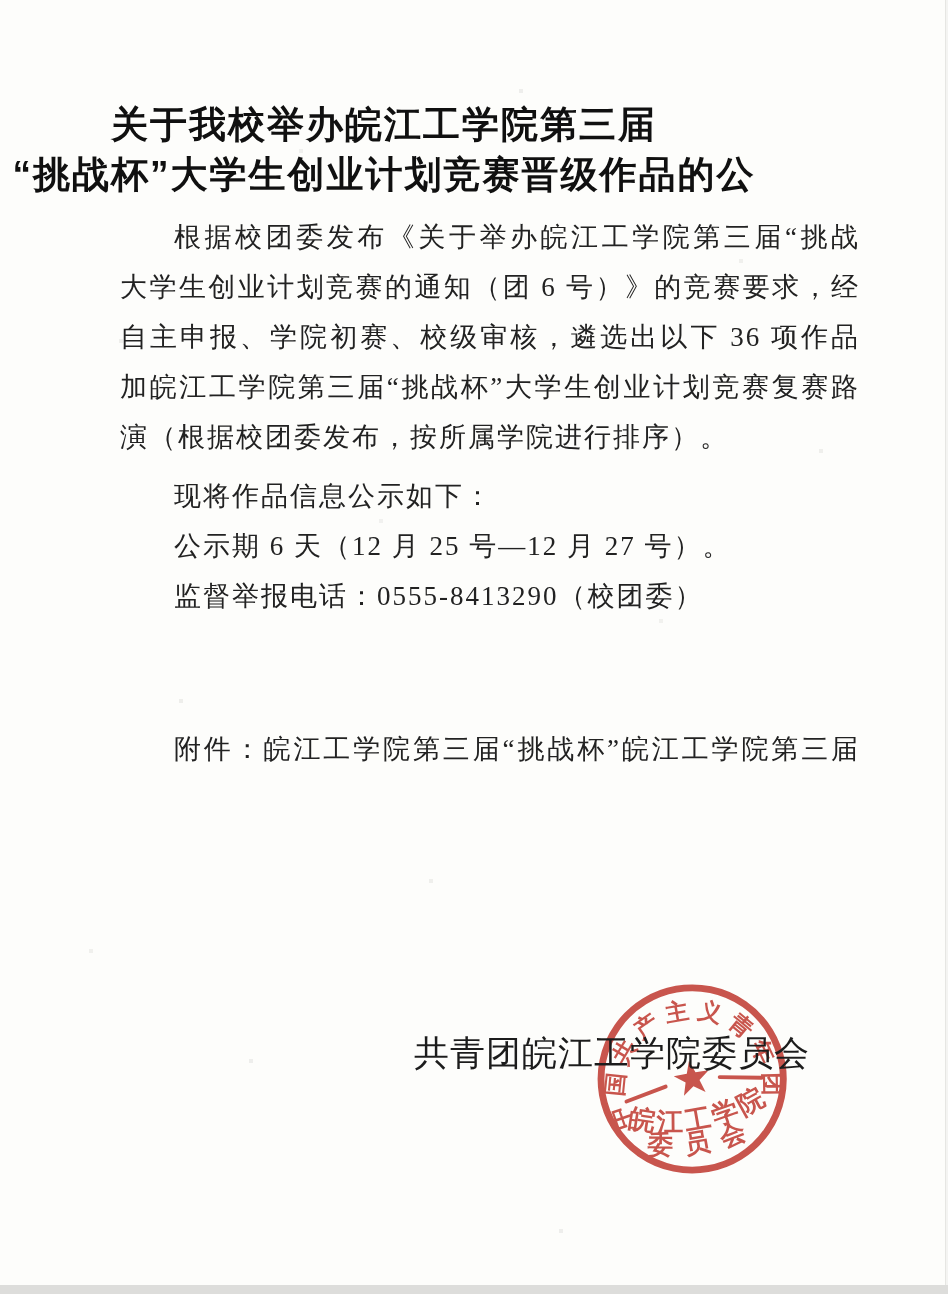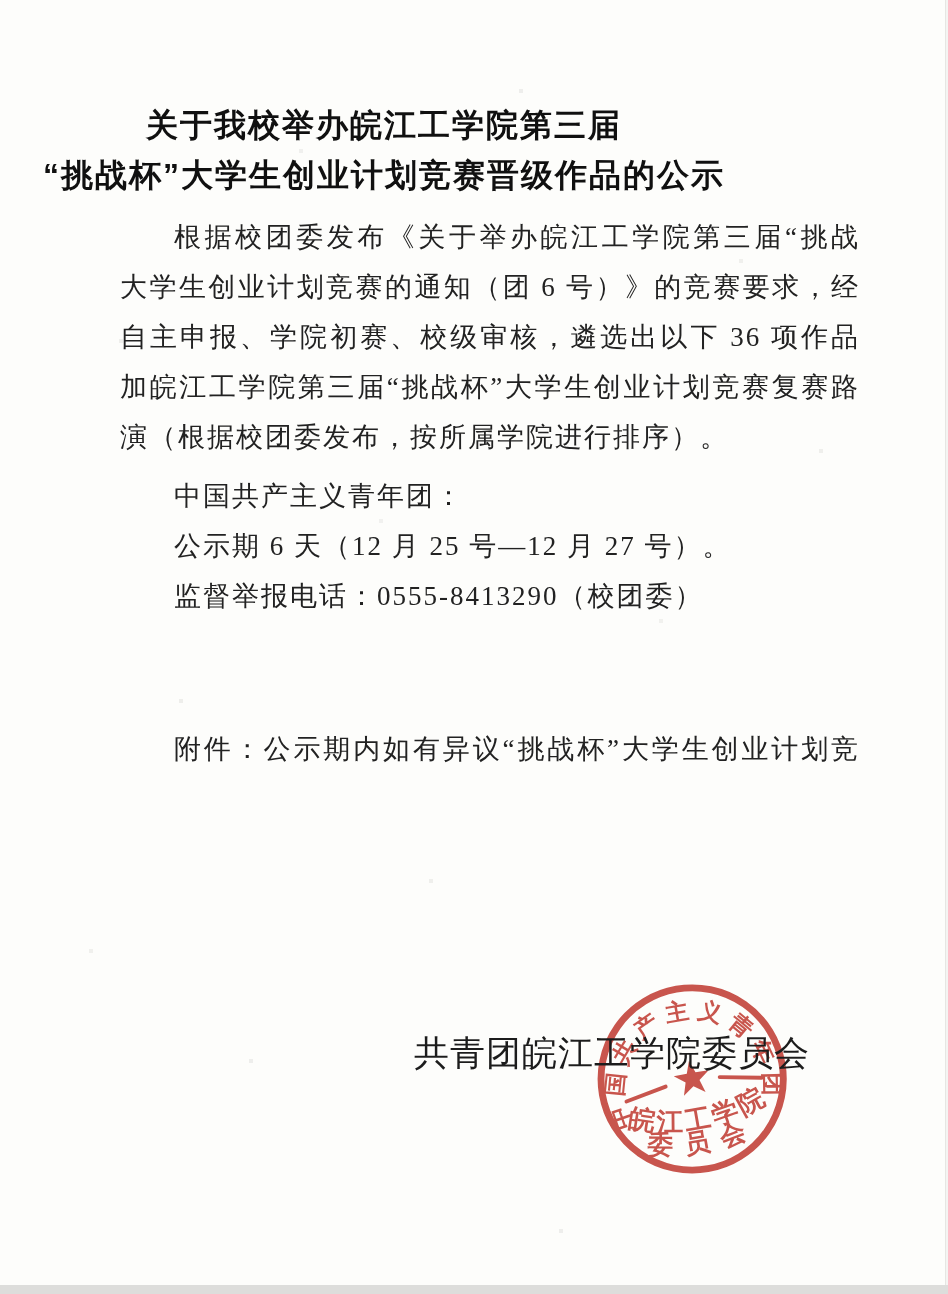--- a/index.html
+++ b/index.html
@@ -18,21 +18,21 @@
   .speckles{position:absolute;left:0;top:0;width:2px;height:2px;background:transparent;
     box-shadow:120px 340px 0 1px #efefec, 300px 150px 0 1px #f0f0ee, 520px 90px 0 1px #eeeeec,
       740px 260px 0 1px #f0f0ed, 180px 700px 0 1px #eeeeeb, 430px 880px 0 1px #efefec,
       660px 620px 0 1px #f1f1ee, 250px 1060px 0 1px #eeeeec, 90px 950px 0 1px #f0f0ed,
       820px 450px 0 1px #efefec, 380px 520px 0 1px #f1f1ef, 560px 1230px 0 1px #eeeeec;}
   .title{
     position:absolute;top:100px;left:0;width:768px;
     text-align:center;
     font-family:"Liberation Sans","DejaVu Sans",sans-serif;
     font-weight:700;color:#101010;
-    font-size:32px;line-height:50px;letter-spacing:2px;
+    font-size:37px;line-height:50px;letter-spacing:2px;
     z-index:3;
   }
   .body-block{
     position:absolute;left:120px;width:740px;
     font-size:27px;line-height:50px;letter-spacing:2px;
     color:#222;z-index:3;
   }
   .bb-p1{top:212px;}
   .bb-singles{top:471px;}
   .bb-attach{top:724px;}
@@ -66,27 +66,27 @@
 
   <div class="body-block bb-p1">
     <div class="line just indent">根据校团委发布《关于举办皖江工学院第三届“挑战杯”</div>
     <div class="line just">大学生创业计划竞赛的通知（团 6 号）》的竞赛要求，经过</div>
     <div class="line just">自主申报、学院初赛、校级审核，遴选出以下 36 项作品参</div>
     <div class="line just">加皖江工学院第三届“挑战杯”大学生创业计划竞赛复赛路</div>
     <div class="line">演（根据校团委发布，按所属学院进行排序）。</div>
   </div>
 
   <div class="body-block bb-singles">
-    <div class="line indent">中国共产主义青年团：</div>
+    <div class="line indent">现将作品信息公示如下：</div>
     <div class="line indent">公示期 6 天（12 月 25 号—12 月 27 号）。</div>
     <div class="line indent">监督举报电话：0555-8413290（校团委）</div>
   </div>
 
   <div class="body-block bb-attach">
-    <div class="line just indent">附件：公示期内如有异议“挑战杯”大学生创业计划竞</div>
+    <div class="line just indent">附件：皖江工学院第三届“挑战杯”皖江工学院第三届</div>
   </div>
 
   <div class="seal">
     <svg viewBox="0 0 200 200" xmlns="http://www.w3.org/2000/svg">
       <defs>
         <path id="sealTopArc" d="M 30,128 A 72,72 0 1 1 170,128" fill="none"></path>
         <path id="sealMidArc" d="M 30,138 A 182,182 0 0 0 170,138" fill="none"></path>
         <path id="sealBottomArc" d="M 55,170 A 200,200 0 0 0 145,170" fill="none"></path>
       </defs>
       <circle cx="100" cy="101" r="93" fill="none" stroke-width="7" stroke="#bf362c"></circle>

